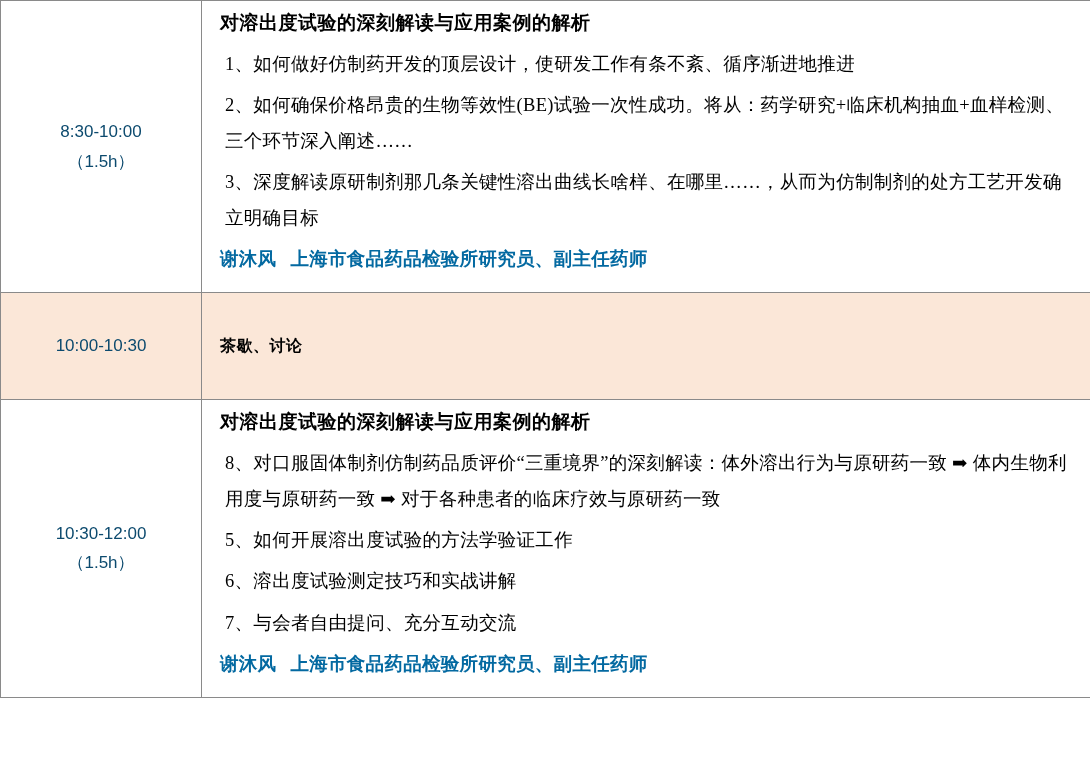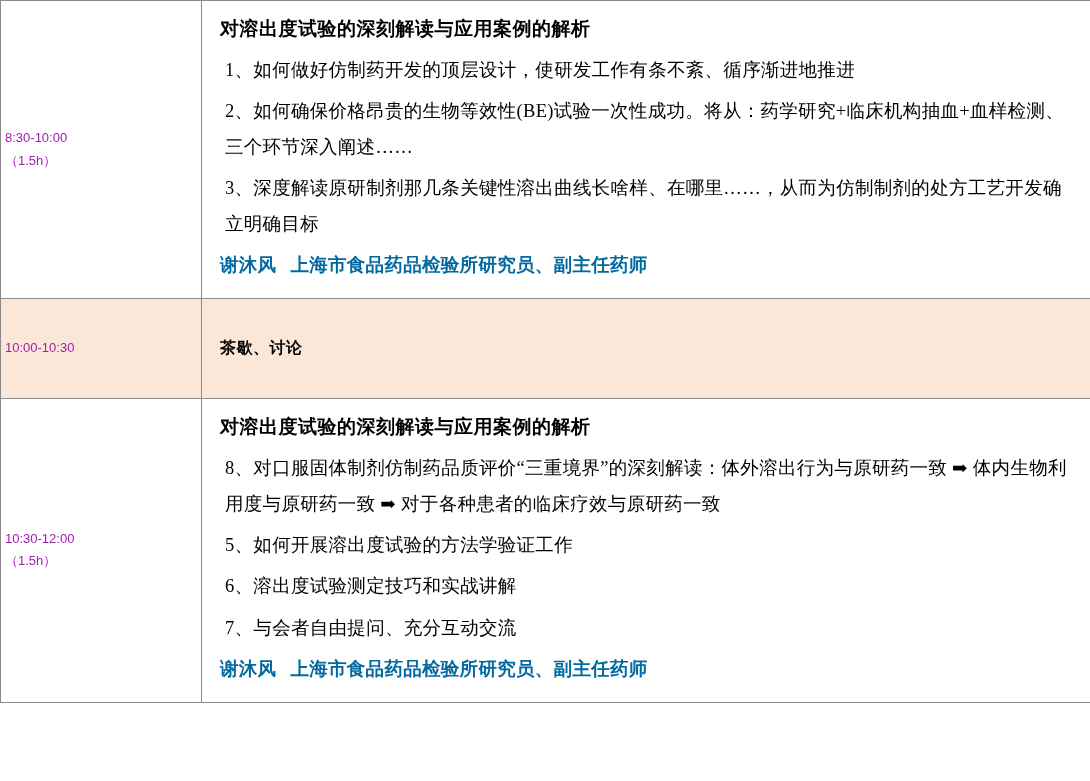--- a/index.html
+++ b/index.html
@@ -24,35 +24,35 @@
     vertical-align: middle;
     padding: 0;
   }
   .col-time {
     width: 200px;
   }
   .col-content {
     width: 888px;
   }
   .time-cell {
-    text-align: left;
+    text-align: center;
     font-family: "Liberation Sans", "DejaVu Sans", sans-serif;
-    font-size: 13px;
+    font-size: 17px;
     line-height: 1.75;
-    color: #a21caf;
+    color: #0c4a6e;
     padding: 6px 4px;
   }
   .time-cell .t-range {
     display: block;
   }
   .time-cell .t-dur {
     display: block;
   }
   .content-cell {
-    padding: 10px 16px 14px 18px;
+    padding: 4px 16px 14px 18px;
   }
   .sess-title {
     font-weight: bold;
     font-size: 19px;
     line-height: 1.9;
     margin: 0 0 2px 0;
     letter-spacing: 0.5px;
   }
   .sess-line {
     font-size: 18.5px;

